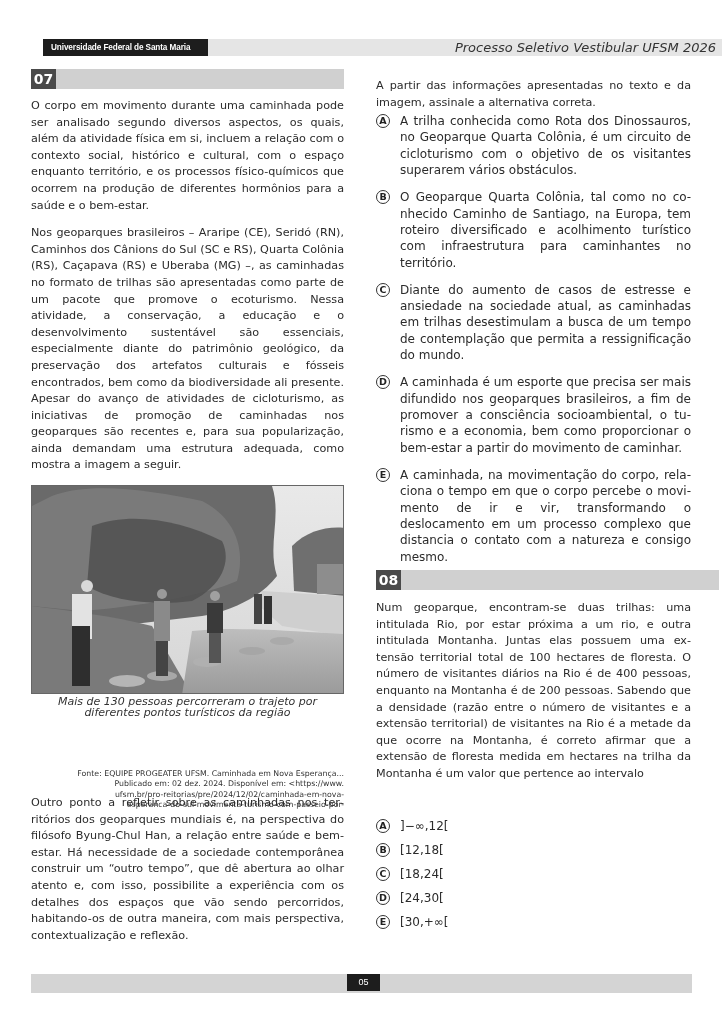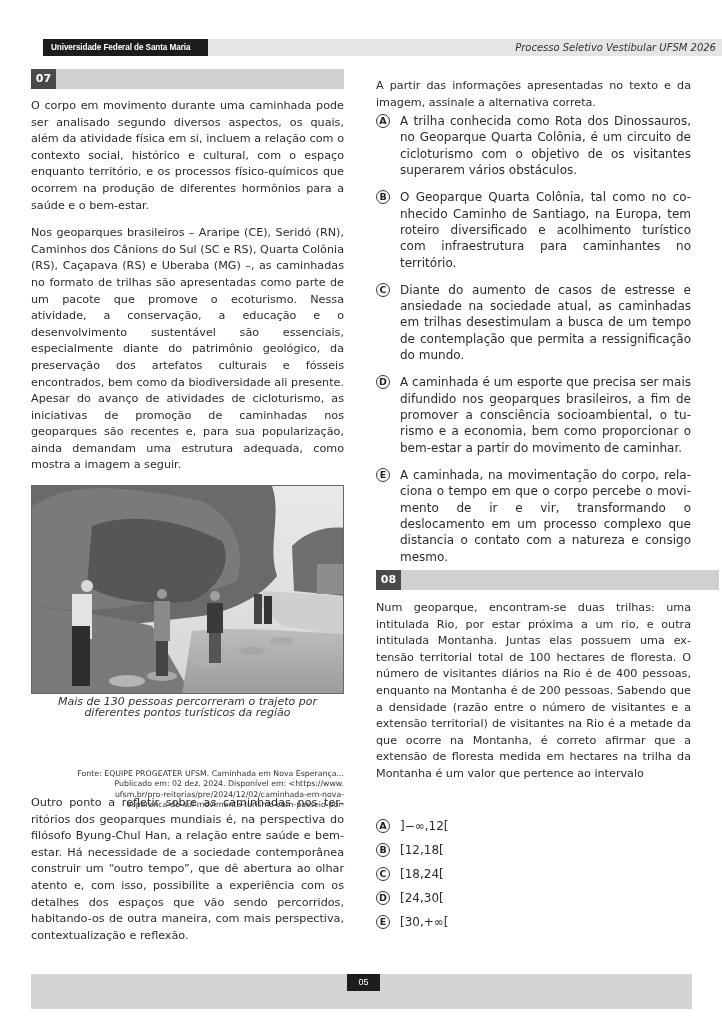--- a/index.html
+++ b/index.html
@@ -4,27 +4,27 @@
 <style>
   html, body { margin: 0; padding: 0; background: #ffffff; }
   body { width: 722px; height: 1024px; position: relative; overflow: hidden;
          font-family: "DejaVu Sans", sans-serif; color: #2b2b2b; }
 
   
   .top-bar { position: absolute; left: 43px; top: 39px; width: 681px; height: 17px; background: #e5e5e5; }
   .top-left { position: absolute; left: 0; top: 0; height: 17px; width: 165px; background: #1d1d1d; color: #fff;
               font-family: "Liberation Sans", sans-serif; font-size: 8.2px; font-weight: bold;
               line-height: 17px; padding-left: 8px; box-sizing: border-box; letter-spacing: -0.1px; }
-  .top-right { position: absolute; right: 8px; top: 0; line-height: 17px; font-size: 10px; font-style: italic;
+  .top-right { position: absolute; right: 8px; top: 0; line-height: 17px; font-size: 13px; font-style: italic;
                color: #333; font-family: "DejaVu Sans", sans-serif; }
 
   
   .q-bar { position: absolute; height: 20px; background: #d0d0d0; }
   .q-num { position: absolute; left: 0; top: 0; width: 25px; height: 20px; background: #4a4a4a; color: #fff;
-           font-size: 11px; font-weight: bold; line-height: 20px; text-align: center; font-family: "DejaVu Sans", sans-serif; }
+           font-size: 14px; font-weight: bold; line-height: 20px; text-align: center; font-family: "DejaVu Sans", sans-serif; }
 
   .col { position: absolute; }
   .p { font-size: 11.2px; line-height: 16.6px; text-align: justify; margin: 0; hyphens: manual; }
   .p + .p { margin-top: 11px; }
 
   .figure { position: absolute; left: 31px; top: 485px; width: 313px; height: 209px;
             border: 1px solid #666; box-sizing: border-box; overflow: hidden; background: #8a8a8a; }
   .caption { position: absolute; left: 31px; top: 697px; width: 313px; text-align: center;
              font-size: 11px; font-style: italic; line-height: 10.5px; color: #333; }
   .source { position: absolute; left: 31px; top: 727px; width: 313px; text-align: right;
@@ -32,21 +32,21 @@
 
   .options { position: absolute; left: 376px; width: 315px; }
   .opt { display: flex; align-items: flex-start; margin-bottom: 10.5px; }
   .opt-letter { flex: 0 0 14px; width: 14px; height: 14px; border: 1.6px solid #333; border-radius: 50%;
                 box-sizing: border-box; font-size: 9.5px; font-weight: bold; text-align: center; line-height: 11px;
                 margin-right: 10px; margin-top: 1px; color: #222; }
   .opt-text { flex: 1; font-size: 12px; line-height: 16.4px; text-align: justify; }
 
   .short-opts .opt { margin-bottom: 7.5px; }
 
-  .bottom-bar { position: absolute; left: 31px; top: 974px; width: 661px; height: 35px; background: #d4d4d4; }
+  .bottom-bar { position: absolute; left: 31px; top: 974px; width: 661px; height: 19px; background: #d4d4d4; }
   .page-num { position: absolute; left: 316px; top: 0; width: 33px; height: 17px; background: #1d1d1d; color: #fff;
               font-size: 9px; line-height: 17px; text-align: center; font-family: "Liberation Sans", sans-serif; }
 </style>
 </head>
 <body>
 
 <div class="top-bar">
   <div class="top-left">Universidade Federal de Santa Maria</div>
   <div class="top-right">Processo Seletivo Vestibular UFSM 2026</div>
 </div>

